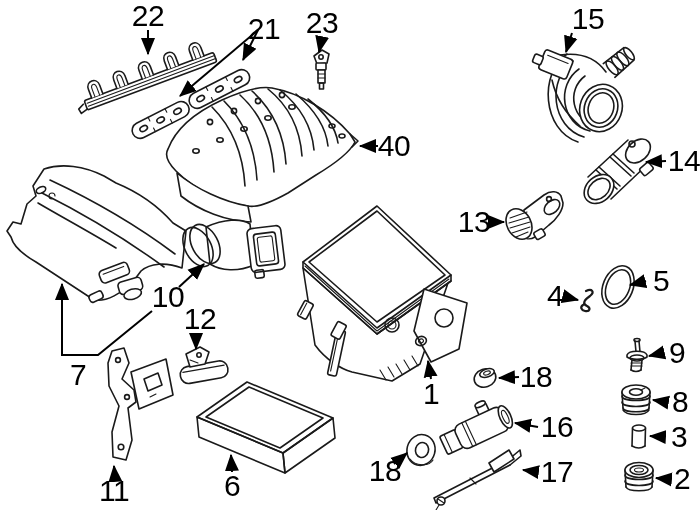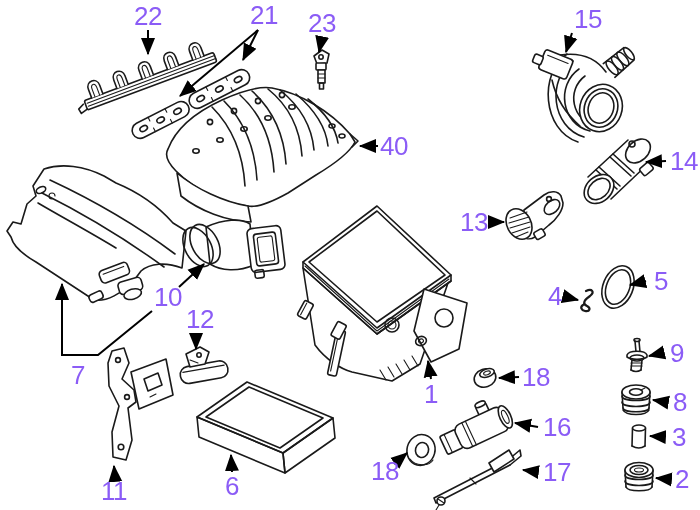--- a/index.html
+++ b/index.html
@@ -3,22 +3,22 @@
 <meta charset="utf-8">
 <style>
   html,body{margin:0;padding:0;background:#ffffff;}
   .stage{position:relative;width:700px;height:510px;background:#ffffff;overflow:hidden;
          font-family:"Liberation Sans",sans-serif;}
   .stage svg{position:absolute;left:0;top:0;}
   .ln{stroke:#1a1a1a;stroke-width:1.6;fill:none;stroke-linecap:round;stroke-linejoin:round;}
   .solid{fill:#ffffff;}
   .thin{stroke-width:1.1;}
   .arrow{stroke:#000000;stroke-width:2;fill:none;}
-  .callout{position:absolute;transform:translate(-50%,-50%);font-size:26px;line-height:1;
-           color:#8b5cf6;letter-spacing:-0.5px;white-space:nowrap;}
+  .callout{position:absolute;transform:translate(-50%,-50%);font-size:30px;line-height:1;
+           color:#000000;letter-spacing:-0.5px;white-space:nowrap;}
   .notice{position:absolute;left:0;top:478px;width:100%;text-align:center;font-weight:bold;
           font-size:19px;color:#d81e1e;letter-spacing:0.2px;white-space:nowrap;z-index:5;margin-top:34px;}
 </style>
 </head>
 <body>
 
 <div class="stage">
 
 <svg width="700" height="510" viewBox="0 0 700 510">
   <defs>
@@ -329,21 +329,21 @@
     <path class="arrow" marker-end="url(#ah)" d="M431,379 L428,361"></path>
     <path class="arrow" marker-end="url(#ah)" d="M179,287 L204,264"></path>
     <path class="arrow" marker-end="url(#ah)" d="M196,333 L196,349"></path>
     <path class="arrow" marker-end="url(#ah)" d="M152,311 L98,355 L62,355 L62,284"></path>
     <path class="arrow" marker-end="url(#ah)" d="M115,478 L114,466"></path>
     <path class="arrow" marker-end="url(#ah)" d="M232,472 L231,455"></path>
   </g>
 </svg>
 
 <span class="callout" style="left:148px;top:16px">22</span>
-<span class="callout" style="left:264px;top:15px">21</span>
+<span class="callout" style="left:264px;top:29px">21</span>
 <span class="callout" style="left:322px;top:23px">23</span>
 <span class="callout" style="left:394px;top:146px">40</span>
 <span class="callout" style="left:588px;top:19px">15</span>
 <span class="callout" style="left:684px;top:161px">14</span>
 <span class="callout" style="left:474px;top:222px">13</span>
 <span class="callout" style="left:661px;top:281px">5</span>
 <span class="callout" style="left:555px;top:296px">4</span>
 <span class="callout" style="left:677px;top:353px">9</span>
 <span class="callout" style="left:680px;top:402px">8</span>
 <span class="callout" style="left:679px;top:437px">3</span>

